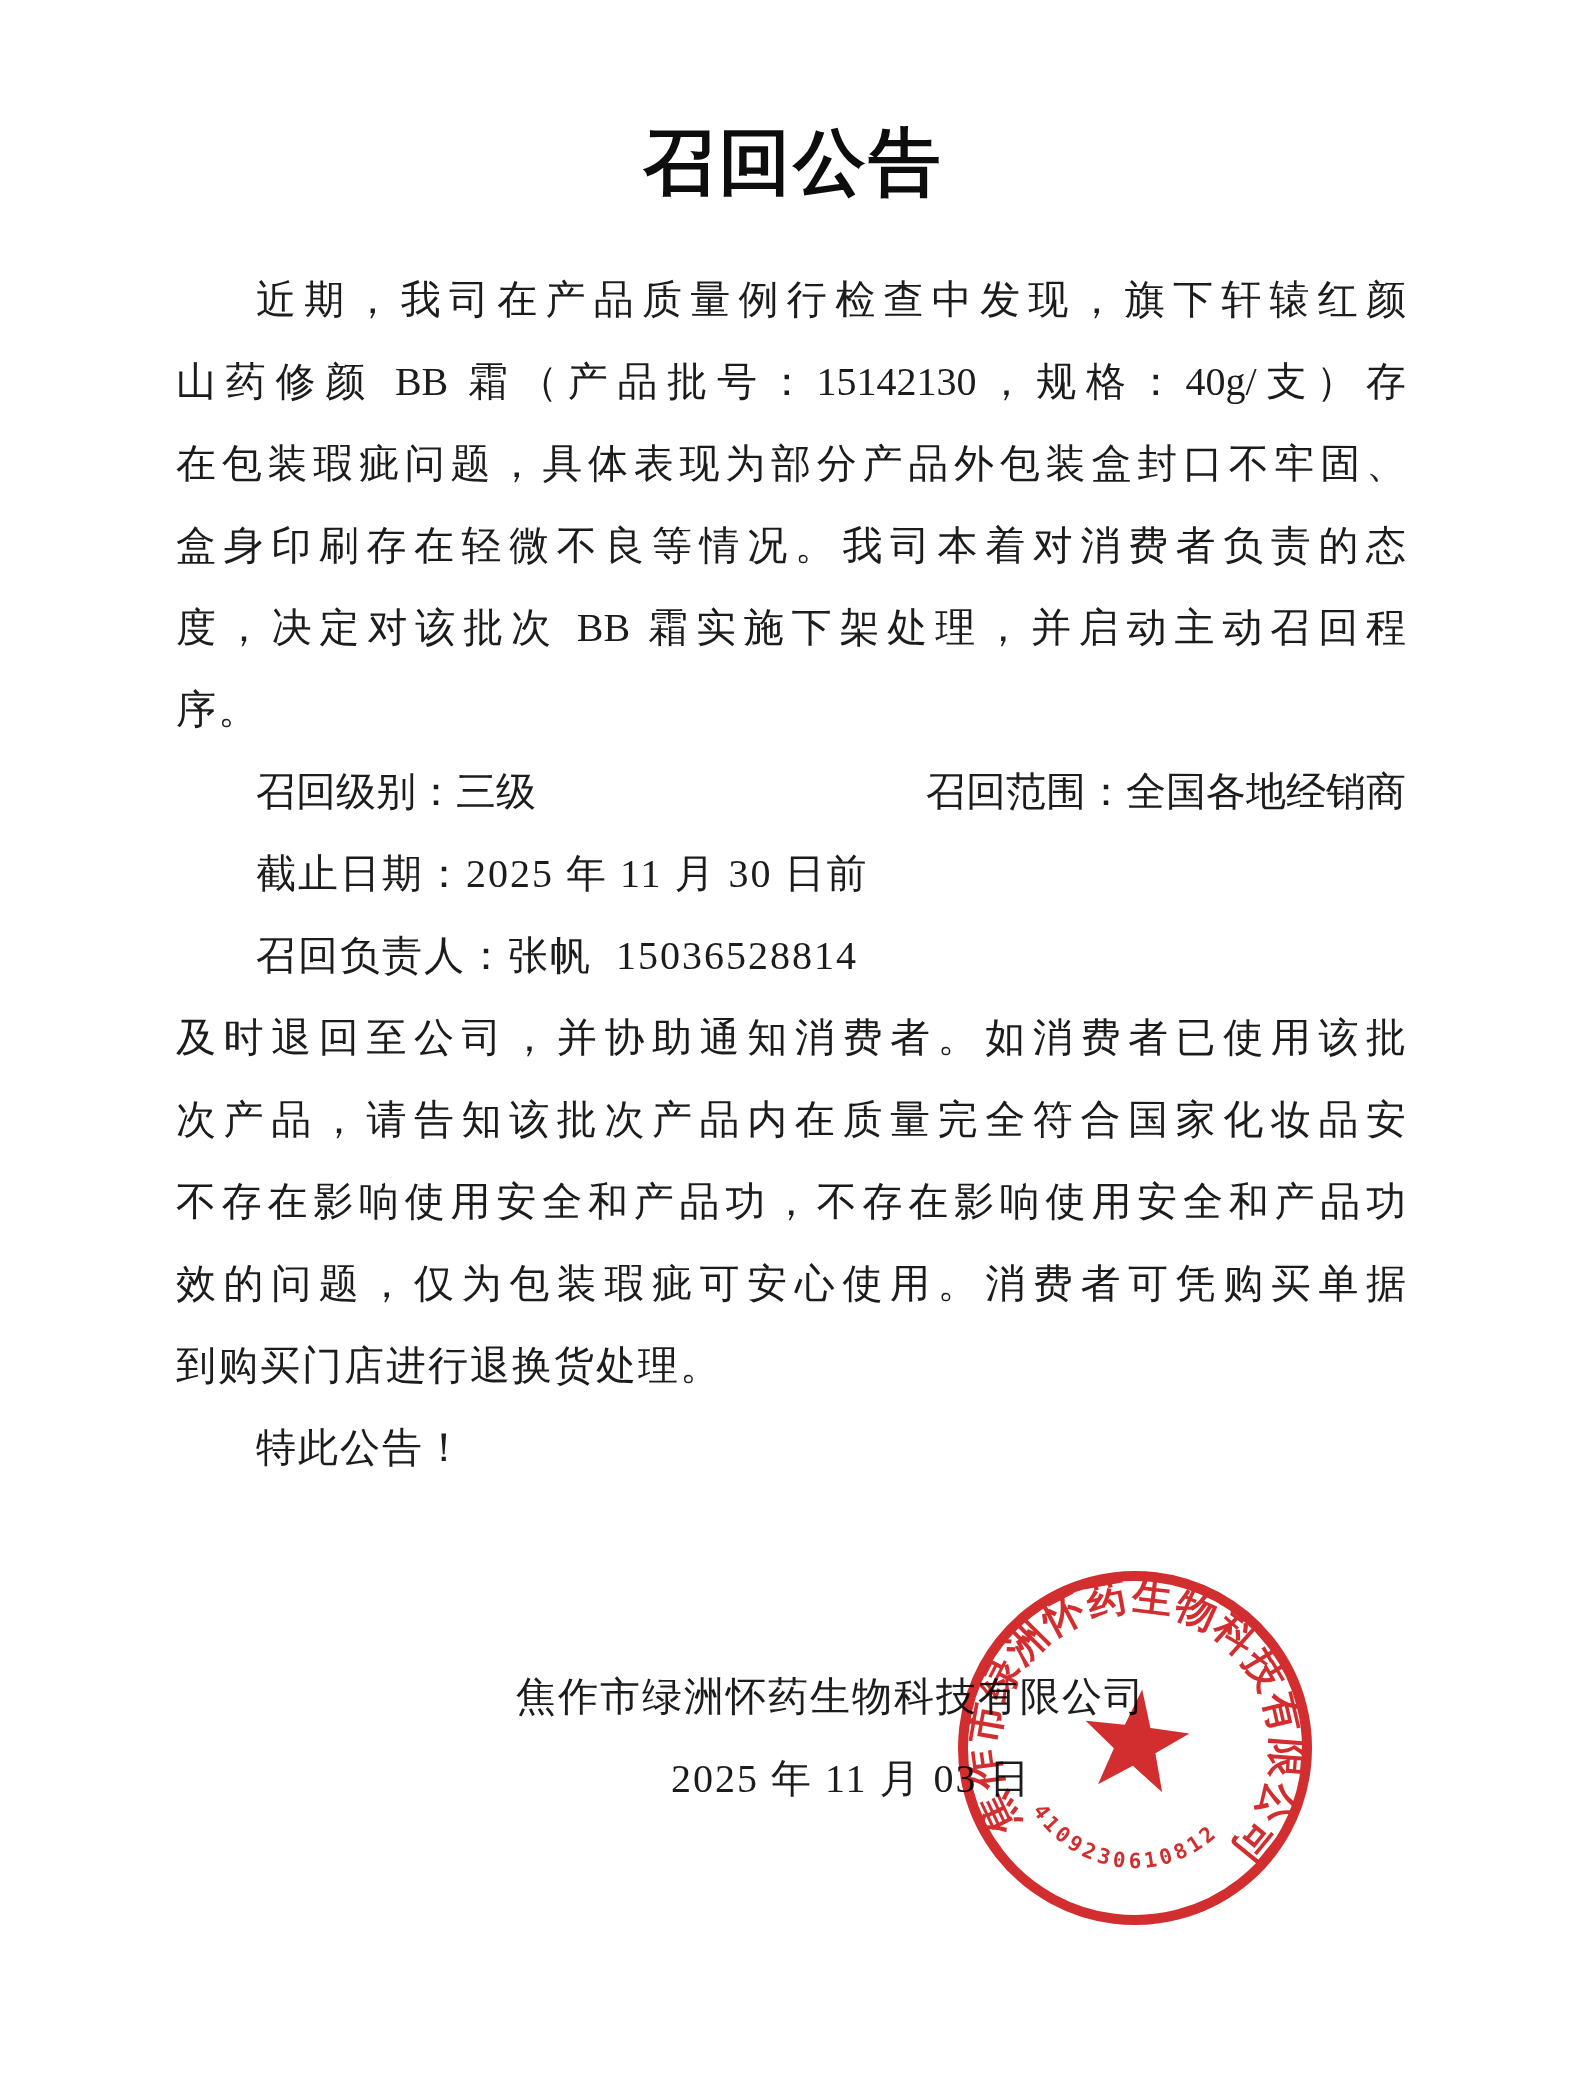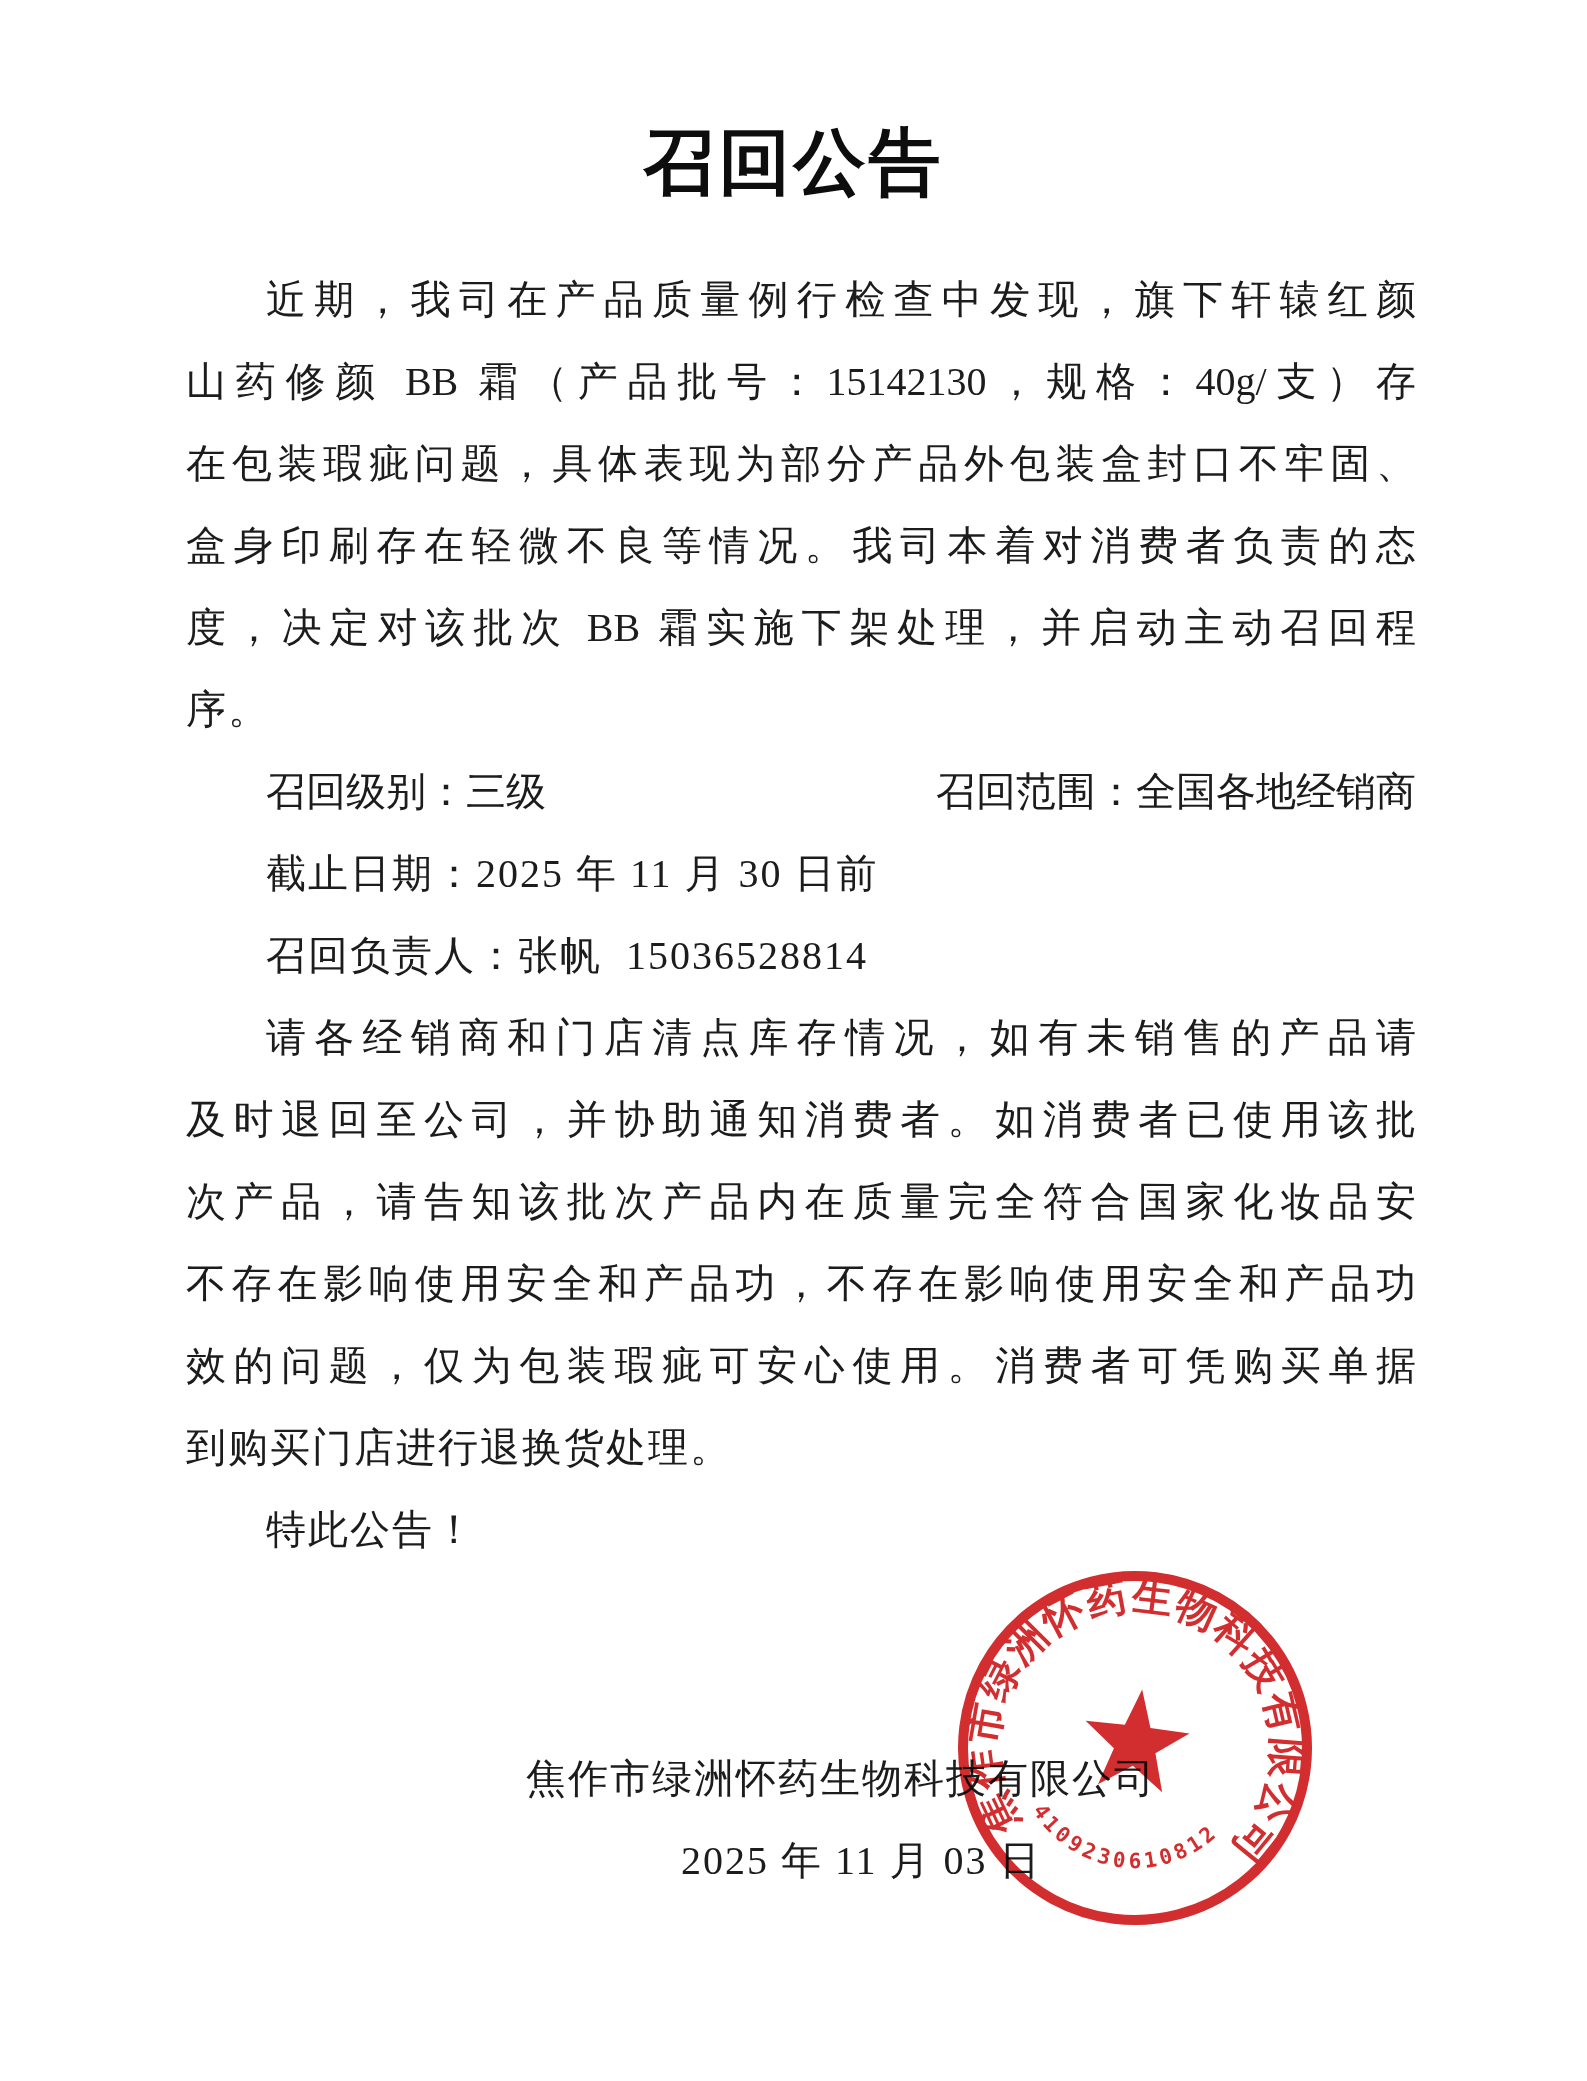--- a/index.html
+++ b/index.html
@@ -17,21 +17,21 @@
     margin:118px 0 0 0;
     text-align:center;
     font-size:72px;
     font-weight:700;
     letter-spacing:3px;
     line-height:90px;
     color:#0d0d0d;
   }
   .body{
     position:absolute;
-    left:186px;
+    left:176px;
     top:259px;
     width:1230px;
   }
   .line{
     height:82px;
     line-height:82px;
     font-size:40px;
     white-space:pre;
     color:#1c1c1c;
   }
@@ -85,21 +85,20 @@
     <div class="line j">度，决定对该批次 BB 霜实施下架处理，并启动主动召回程</div>
     <div class="line ls">序。</div>
 
     <div class="line info-row">
       <span>召回级别：三级</span>
       <span>召回范围：全国各地经销商</span>
     </div>
     <div class="line ind ls">截止日期：2025 年 11 月 30 日前</div>
     <div class="line ind ls">召回负责人：张帆  15036528814</div>
 
-    <div class="line j ind">请各经销商和门店清点库存情况，如有未销售的产品请</div>
     <div class="line j">及时退回至公司，并协助通知消费者。如消费者已使用该批</div>
     <div class="line j">次产品，请告知该批次产品内在质量完全符合国家化妆品安</div>
     <div class="line j">不存在影响使用安全和产品功，不存在影响使用安全和产品功</div>
     <div class="line j">效的问题，仅为包装瑕疵可安心使用。消费者可凭购买单据</div>
     <div class="line ls">到购买门店进行退换货处理。</div>
 
     <div class="line ind ls">特此公告！</div>
 
     <div class="line sig-company">焦作市绿洲怀药生物科技有限公司</div>
     <div class="line sig-date">2025 年 11 月 03 日</div>

